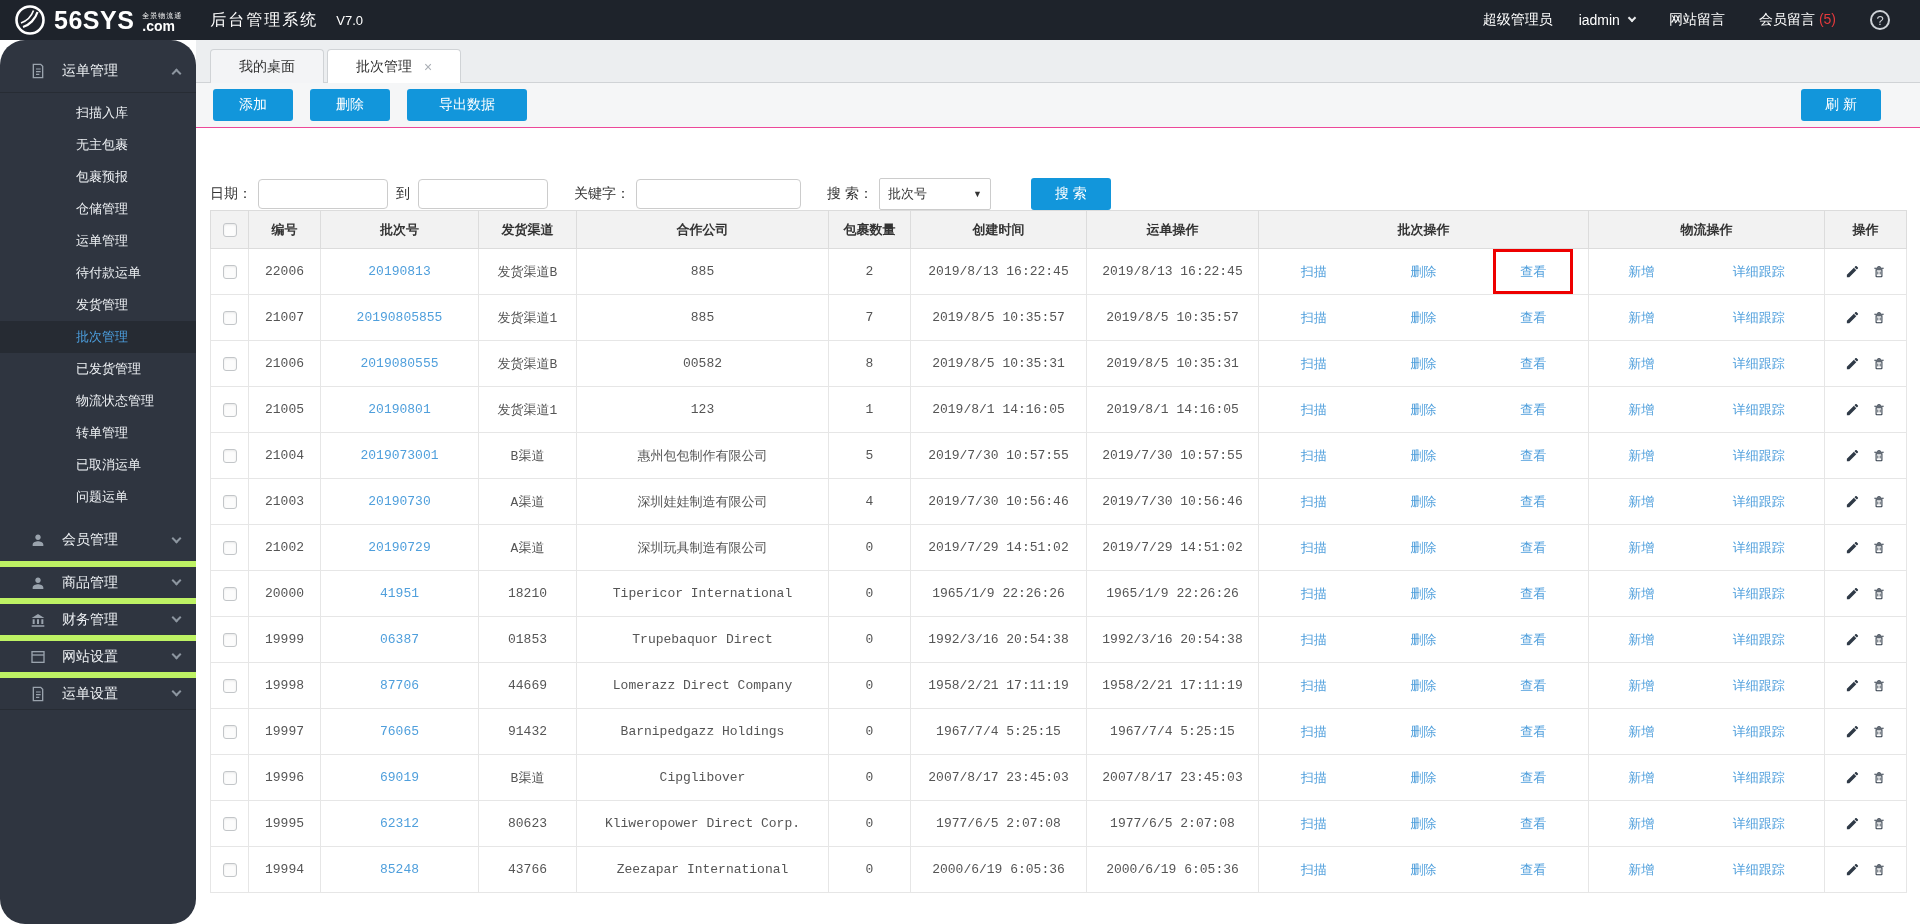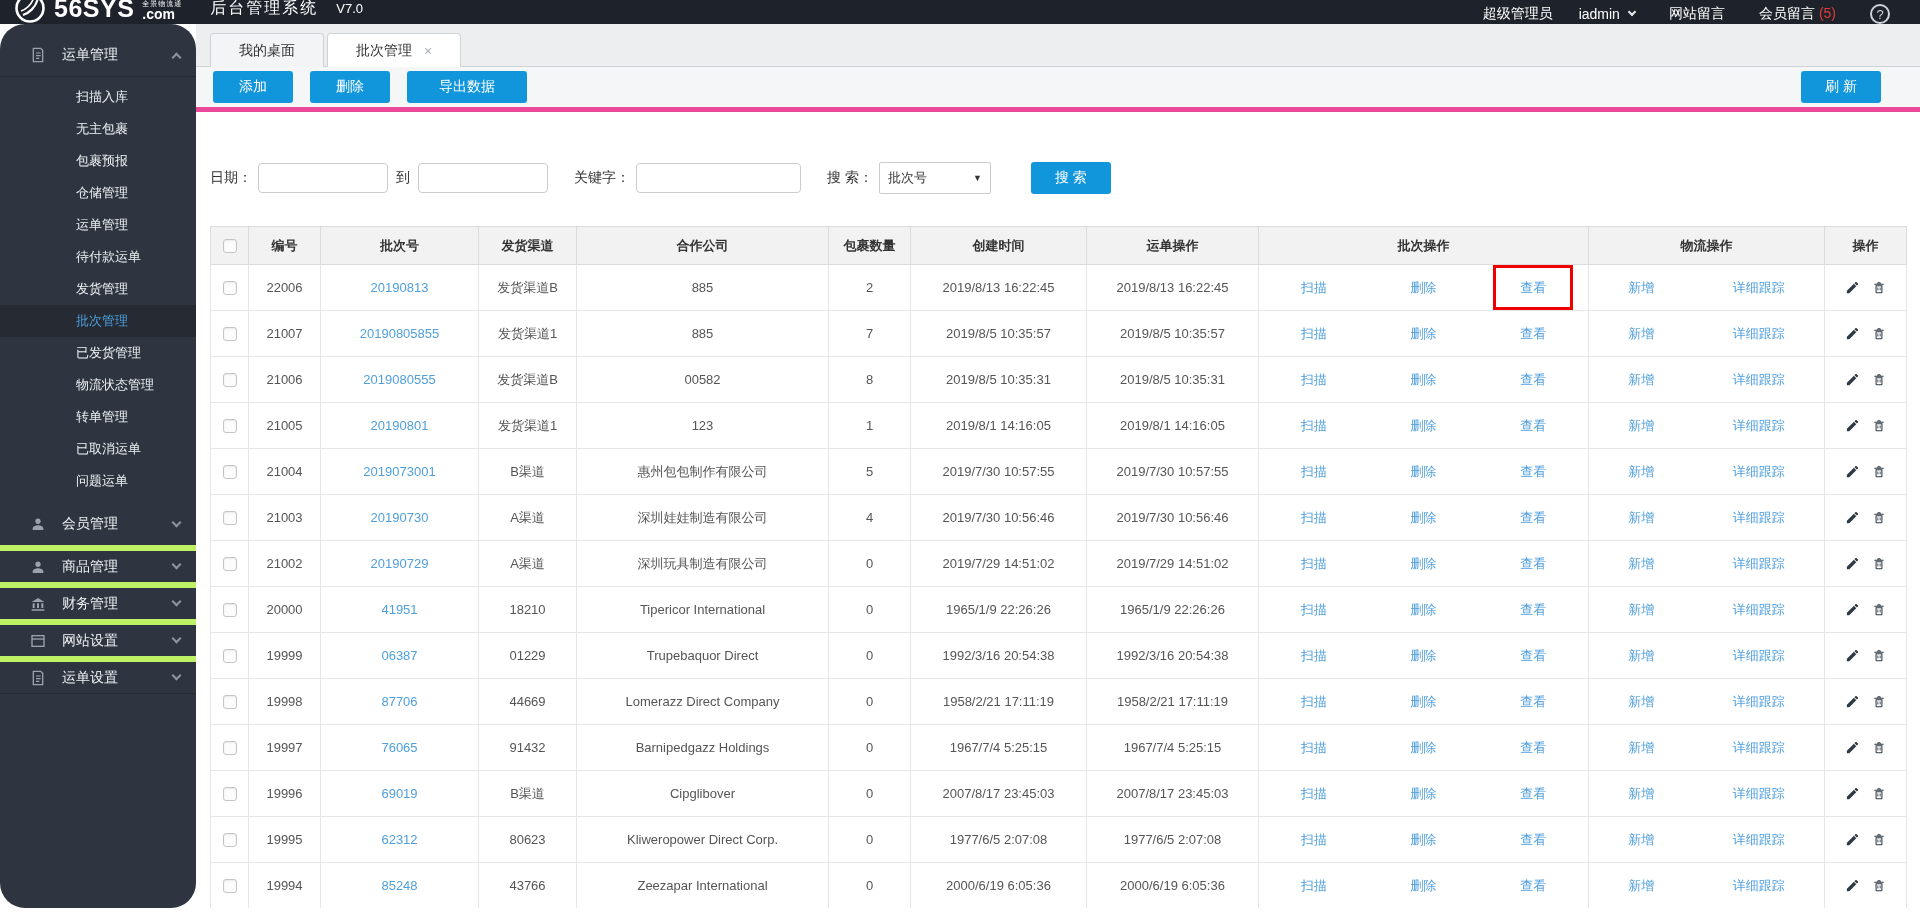--- a/index.html
+++ b/index.html
@@ -1,20 +1,20 @@
 <!DOCTYPE html>
 <html><head>
 <meta charset="utf-8">
 <style>
   * { margin:0; padding:0; box-sizing:border-box; }
   html,body { width:1920px; height:924px; overflow:hidden;
     font-family:"Liberation Sans","DejaVu Sans",sans-serif; background:#fff; }
 
   
-  .topbar { height:24px; background:#1e232b; color:#fff; display:flex; align-items:flex-end; padding:0 30px 0 14px; }
+  .topbar { height:40px; background:#1e232b; color:#fff; display:flex; align-items:center; padding:0 30px 0 14px; }
   .brand { display:flex; align-items:center; gap:8px; }
   .brand-logo { display:flex; align-items:center; }
   .brand-name { font-size:25px; font-weight:bold; letter-spacing:.5px; }
   .brand-stack { display:flex; flex-direction:column; line-height:1; margin-top:4px; }
   .brand-tagline { font-size:7px; letter-spacing:1px; }
   .brand-tld { font-size:14px; font-weight:bold; }
   .brand-product { font-size:16px; margin-left:20px; letter-spacing:2px; }
   .brand-version { font-size:13px; margin-left:10px; }
   .topbar-right { margin-left:auto; display:flex; align-items:center; gap:34px; font-size:14px; }
   .user-wrap { display:flex; align-items:center; gap:26px; }
@@ -42,39 +42,39 @@
   .side-item.active { background:#262b33; color:#4c9fdf; }
   .side-bottom-line { border-top:1px solid #272c34; }
 
   
   .main { flex:1; display:flex; flex-direction:column; background:#fff; min-width:0; }
   .tabbar { height:43px; background:#eceef0; border-bottom:1px solid #d0d3d6; display:flex; align-items:flex-end; padding-left:14px; }
   .tab { height:34px; display:flex; align-items:center; padding:0 28px; background:#f3f4f6; border:1px solid #d0d3d6; border-bottom:none; border-radius:4px 4px 0 0; margin-right:3px; font-size:14px; color:#333; cursor:pointer; position:relative; top:1px; }
   .tab.active { background:#fff; }
   .tab-close { margin-left:12px; color:#a9aeb4; font-size:14px; cursor:pointer; }
 
-  .toolbar { height:45px; background:#f5f6f7; border-bottom:5px solid #ec4899; display:flex; align-items:center; gap:17px; padding:0 17px; }
+  .toolbar { height:45px; background:#f5f6f7; border-bottom:1px solid #ec4899; display:flex; align-items:center; gap:17px; padding:0 17px; }
   .btn-blue { background:#1296db; color:#fff; border:none; border-radius:3px; font-size:14px; padding:7px 0; width:80px; text-align:center; cursor:pointer; font-family:inherit; }
   .btn-blue.wide { width:120px; }
   .btn-refresh { margin-left:auto; margin-right:22px; }
 
   .content { flex:1; background:#fff; padding:0 14px; overflow:hidden; }
 
   
   .filters { margin-top:50px; display:flex; align-items:center; font-size:14px; color:#333; }
   .filters .lab { margin-right:6px; }
   .f-input { width:130px; height:30px; border:1px solid #ccc; border-radius:4px; padding:0 8px; font-size:13px; font-family:inherit; }
   .sep-to { margin:0 8px; }
   .gap-lg { margin-left:26px; }
   .f-select { width:112px; height:32px; border:1px solid #ccc; border-radius:2px; display:flex; align-items:center; justify-content:space-between; padding:0 8px; font-size:13px; color:#333; cursor:pointer; background:#fff; }
   .f-select .arrow { font-size:9px; color:#333; }
   .btn-search { margin-left:40px; }
 
   
-  table.grid { width:100%; margin-top:32px; border-collapse:collapse; table-layout:fixed; font-size:13px; }
+  table.grid { width:100%; border-collapse:collapse; table-layout:fixed; font-size:13px;font-family:Liberation Mono, monospace; }
   .grid th { background:#f2f2f2; border:1px solid #dcdcdc; height:38px; font-weight:bold; color:#333; text-align:center; }
   .grid td { border:1px solid #e6e6e6; height:46px; text-align:center; color:#555; background:#fff; overflow:hidden; white-space:nowrap; }
   .grid a.lnk { color:#4f9fdc; text-decoration:none; cursor:pointer; }
   .ops-wrap { display:flex; justify-content:space-around; align-items:center; }
   .cb { display:inline-block; width:14px; height:14px; border:1px solid #c3c6c9; border-radius:3px; background:#fcfcfc; box-shadow:inset 0 1px 2px rgba(0,0,0,.08); cursor:pointer; vertical-align:middle; }
   .hl-wrap { position:relative; display:inline-block; }
   .hl-box { position:absolute; top:-14px; bottom:-13px; left:-27px; right:-27px; border:3px solid #ee0000; pointer-events:none; }
   .icon-btn { display:inline-flex; align-items:center; cursor:pointer; }
 </style>
 </head>
@@ -567,21 +567,21 @@
                       <path d="M4 6.5h16M9.5 6.5 10.5 4h3l1 2.5" fill="none" stroke="#2f3a47" stroke-width="1.8"></path>
                     </svg>
                   </span>
                 </div>
               </td>
             </tr>
             <tr>
               <td><span class="cb"></span></td>
               <td>19999</td>
               <td><a class="lnk">06387</a></td>
-              <td>01229</td>
+              <td>01853</td>
               <td>Trupebaquor Direct</td>
               <td>0</td>
               <td>1992/3/16 20:54:38</td>
               <td>1992/3/16 20:54:38</td>
               <td>
                 <div class="ops-wrap">
                   <a class="lnk">扫描</a>
                   <a class="lnk">删除</a>
                   <a class="lnk">查看</a>
                 </div>

